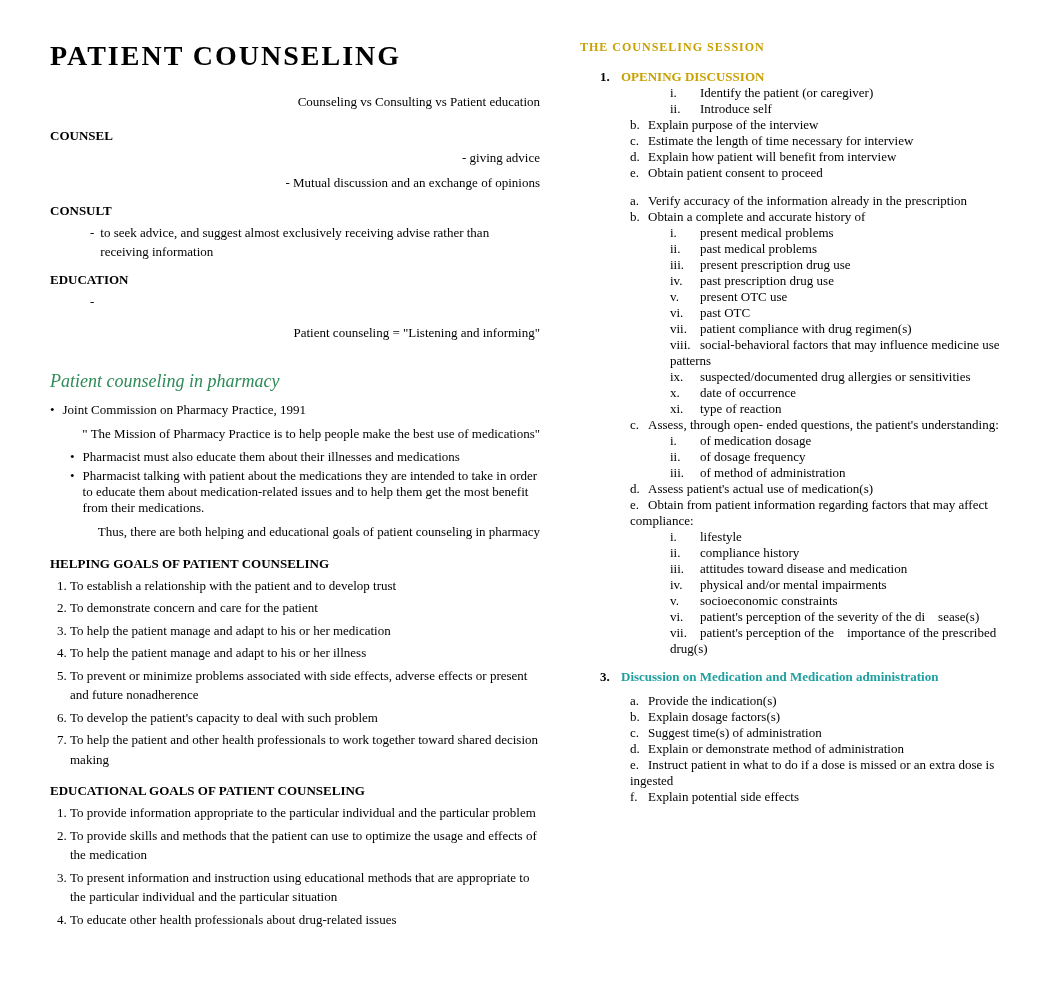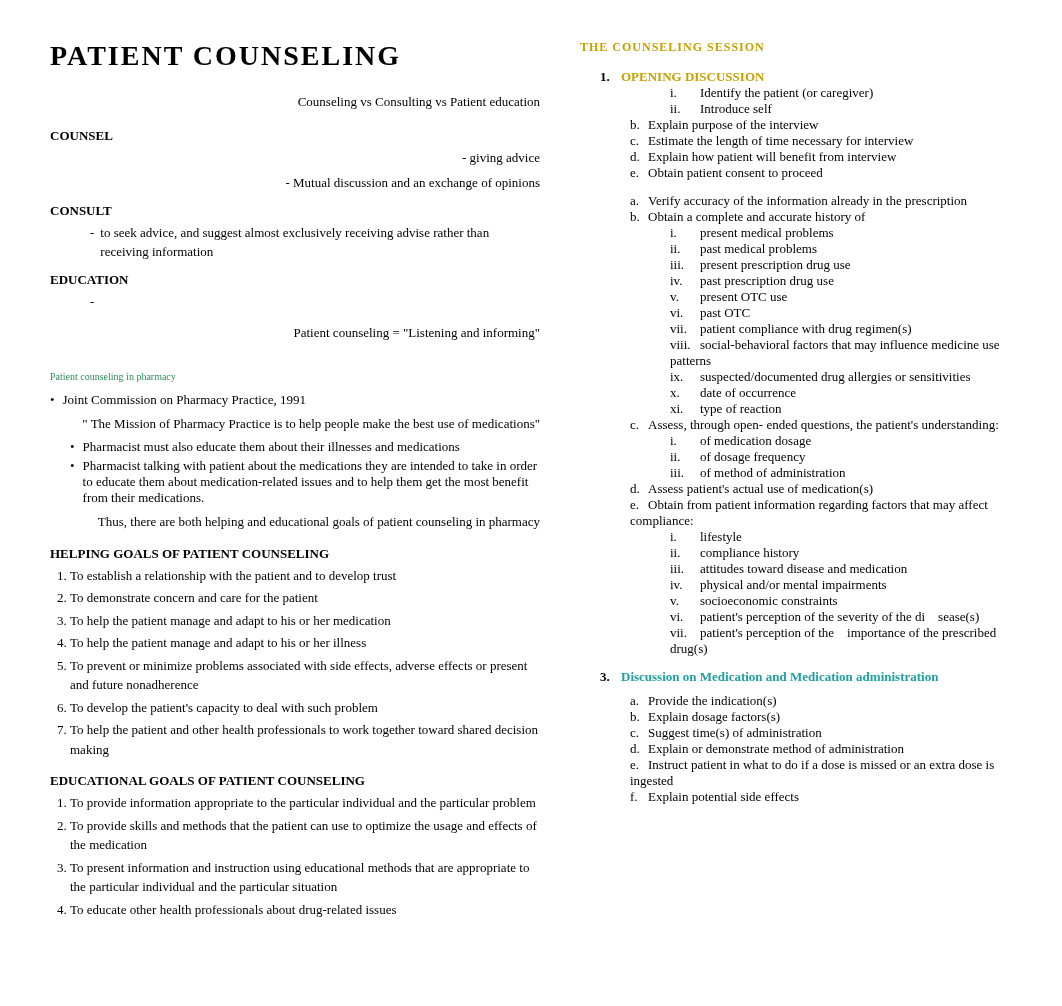--- a/index.html
+++ b/index.html
@@ -41,21 +41,22 @@
       font-size: 13px;
       font-weight: bold;
       margin-bottom: 4px;
       margin-top: 10px;
     }
     .indent-1 {
       margin-left: 20px;
     }
     .green-heading {
       color: #2e8b57;
-      font-size: 10px;
+      font-size: 18px;
+      font-style: italic;
       margin-top: 28px;
       margin-bottom: 10px;
     }
     .bullet-item {
       display: flex;
       gap: 8px;
       margin-bottom: 3px;
     }
     .bullet-dot {
       flex-shrink: 0;

